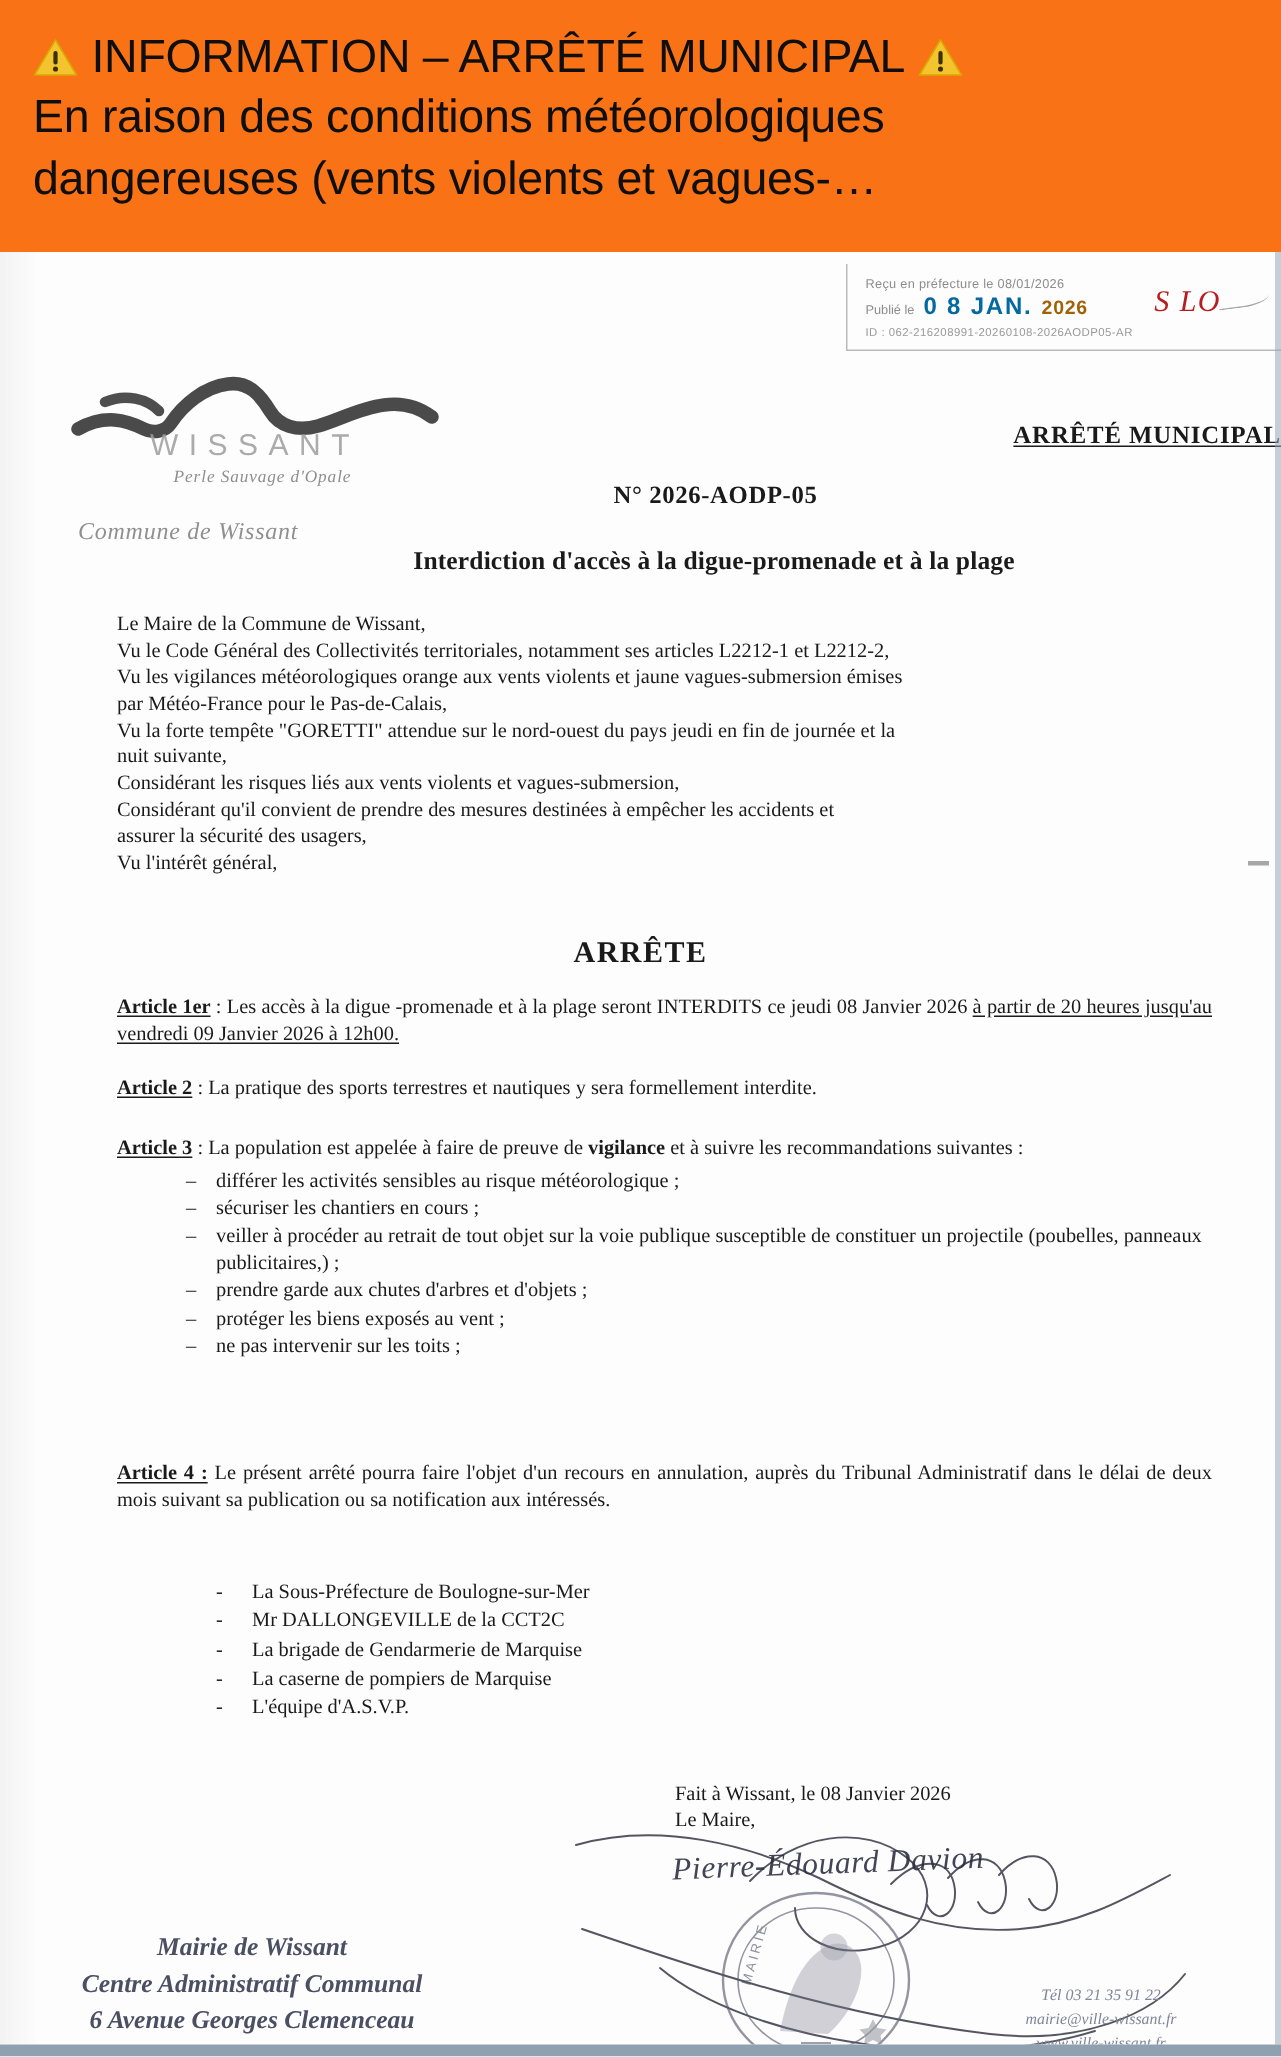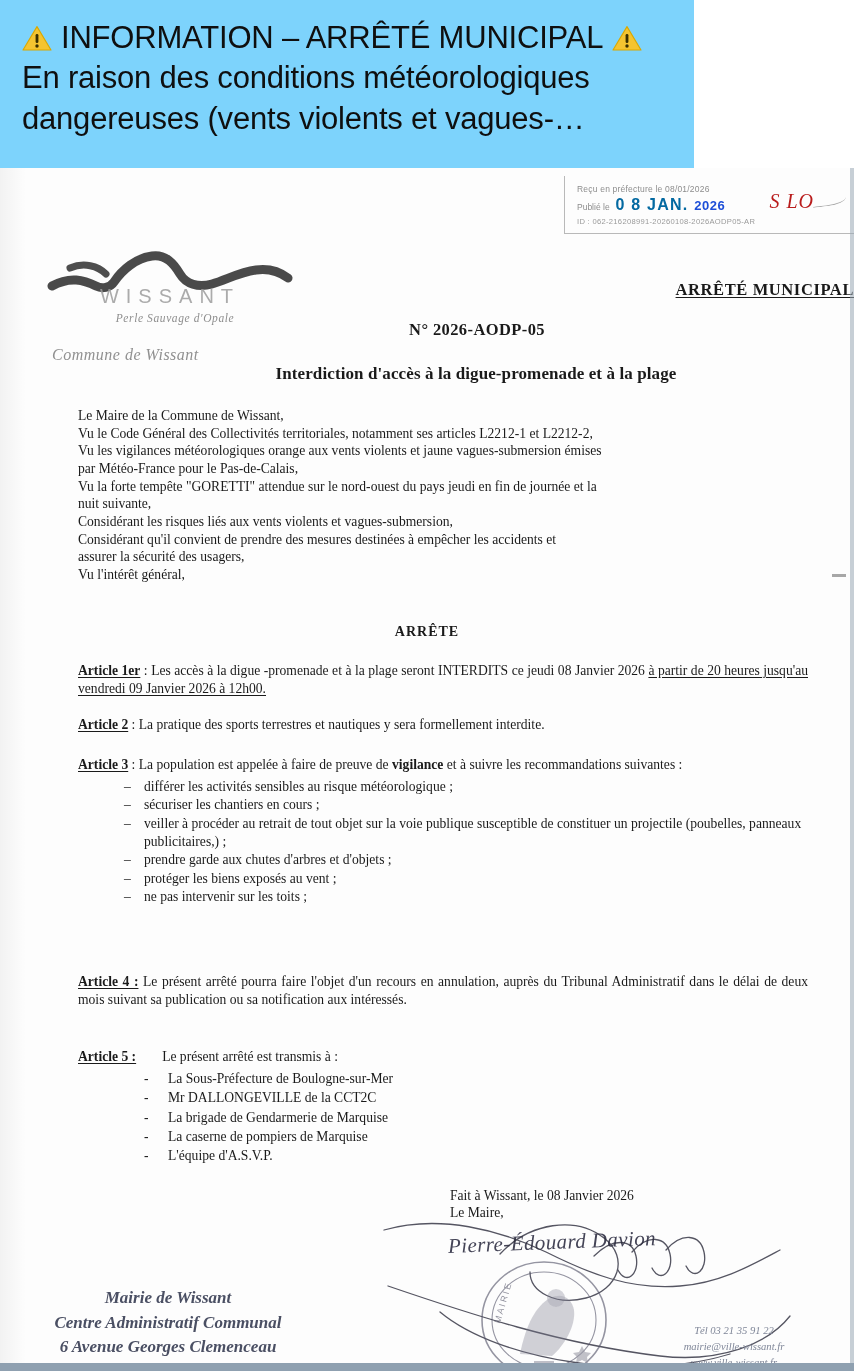--- a/index.html
+++ b/index.html
@@ -13,23 +13,23 @@
     position: relative;
     overflow: hidden;
     font-family: "Liberation Serif", serif;
     color: #1a1a1a;
   }
 
   
   .post-header {
     position: absolute;
     left: 0; top: 0;
-    width: 694px;
+    width: 854px;
     height: 168px;
-    background: #7dd3fc;
+    background: #f97316;
     padding: 18px 16px 0 22px;
     box-sizing: border-box;
   }
   .post-line {
     font-family: "Liberation Sans", sans-serif;
     font-size: 31px;
     line-height: 1.30;
     color: #0f0f0f;
     letter-spacing: -0.2px;
     white-space: nowrap;
@@ -96,21 +96,21 @@
   .prefstamp .ps-publie { font-size: 8.5px; }
   .prefstamp .ps-date {
     font-size: 16px;
     font-weight: bold;
     letter-spacing: 1.2px;
     color: #0369a1;
   }
   .prefstamp .ps-year {
     font-size: 13px;
     font-weight: bold;
-    color: #1d4ed8;
+    color: #a16207;
     letter-spacing: 0.5px;
   }
   .prefstamp .ps-row3 {
     font-size: 7.6px;
     letter-spacing: 0.3px;
     color: #9a9a9a;
   }
   .ps-initials {
     position: absolute;
     right: 8px;
@@ -204,21 +204,21 @@
     line-height: 1.30;
   }
   #visas { top: 239px; }
   #visas div { white-space: nowrap; }
 
   .arrete-word {
     position: absolute;
     left: 0; right: 0;
     top: 456px;
     text-align: center;
-    font-size: 14px;
+    font-size: 20px;
     font-weight: bold;
     letter-spacing: 1px;
   }
 
   .article {
     position: absolute;
     left: 78px;
     width: 730px;
     font-size: 13.6px;
     line-height: 1.32;
@@ -457,24 +457,20 @@
       <li>ne pas intervenir sur les toits ;</li>
     </ul>
   </div>
 
   <div class="article" id="art4">
     <span class="art-label">Article 4 :</span>
     <span>Le présent arrêté pourra faire l'objet d'un recours en annulation, auprès du Tribunal Administratif dans le délai de deux mois suivant sa publication ou sa notification aux intéressés.</span>
   </div>
 
   <div class="article" id="art5">
-    <div class="art5-head">
-      <span class="art-label">Article 5 :</span>
-      <span>Le présent arrêté est transmis à :</span>
-    </div>
     <ul class="dest-list">
       <li>La Sous-Préfecture de Boulogne-sur-Mer</li>
       <li>Mr DALLONGEVILLE de la CCT2C</li>
       <li>La brigade de Gendarmerie de Marquise</li>
       <li>La caserne de pompiers de Marquise</li>
       <li>L'équipe d'A.S.V.P.</li>
     </ul>
   </div>
 
   <div class="sign-block">

